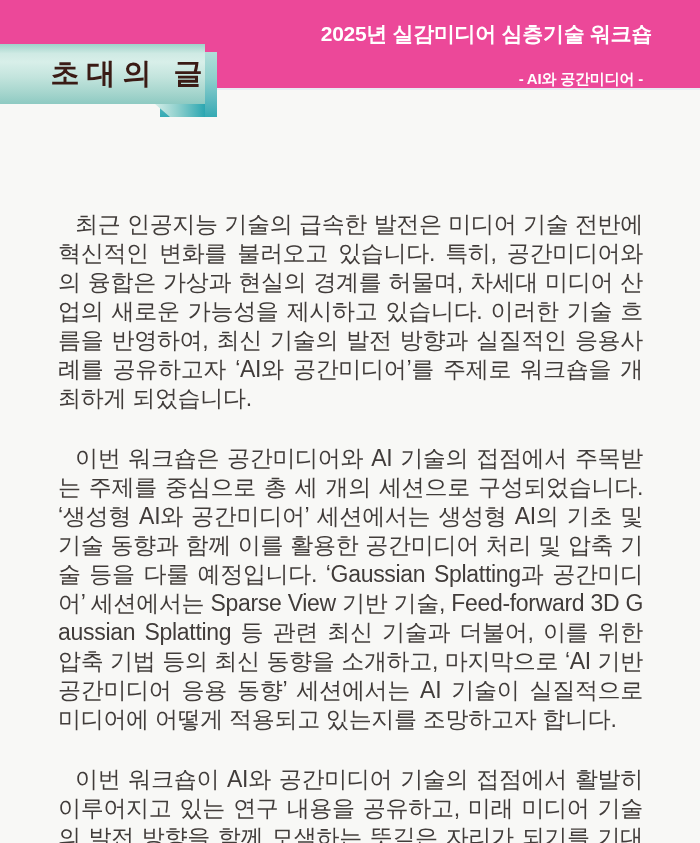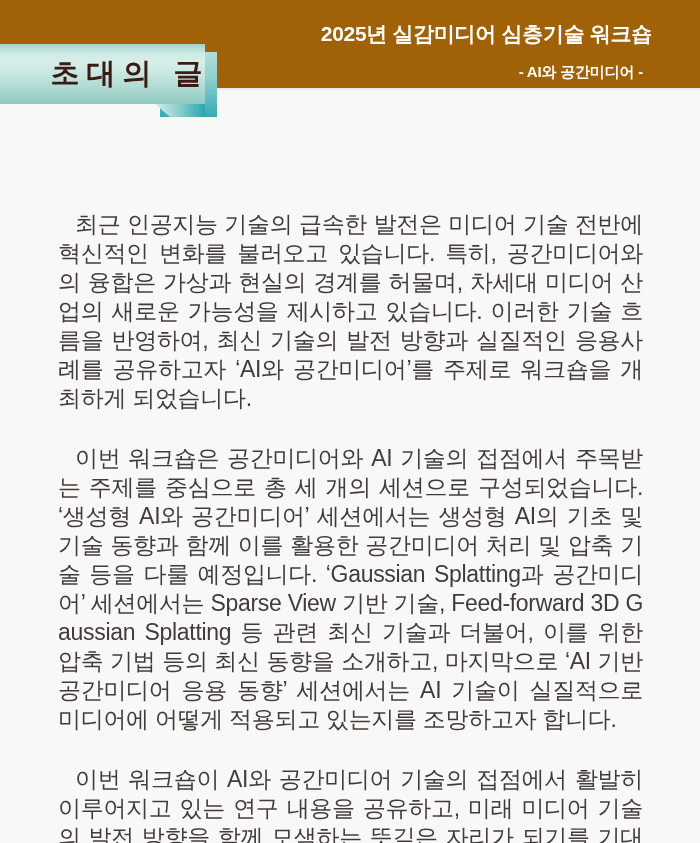--- a/index.html
+++ b/index.html
@@ -9,38 +9,38 @@
     font-family: "Liberation Sans", sans-serif;
     overflow: hidden;
     position: relative;
   }
   .page { position: relative; width: 700px; height: 843px; }
 
   
   .header {
     box-sizing: border-box;
     height: 90px;
-    background: #a16207;
+    background: #ec4899;
     border-bottom: 2px solid #e9ebf4;
     text-align: right;
     padding: 21px 48px 0 0;
   }
   .header-title {
     color: #ffffff;
     font-size: 21px;
     font-weight: 700;
     line-height: 26px;
     letter-spacing: -0.3px;
   }
   .header-subtitle {
     color: #ffffff;
     font-size: 15px;
     font-weight: 600;
     line-height: 17px;
-    margin-top: 16px;
+    margin-top: 23px;
     padding-right: 9px;
     letter-spacing: -0.2px;
   }
 
   
   .ribbon { position: absolute; top: 44px; left: 0; width: 220px; height: 75px; }
   .ribbon-back {
     position: absolute; left: 160px; top: 8px; width: 57px; height: 65px;
     background: linear-gradient(180deg, #b2ded9 0%, #8fd0cd 40%, #5cb9bf 75%, #35aab4 100%);
     z-index: 1;

